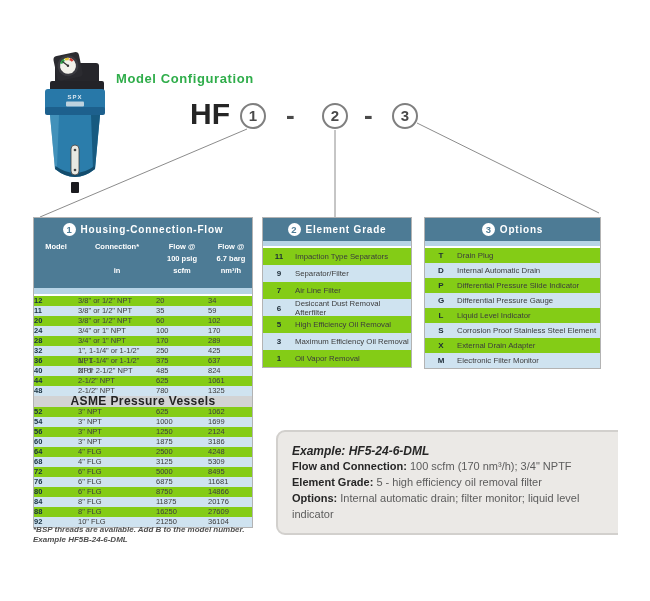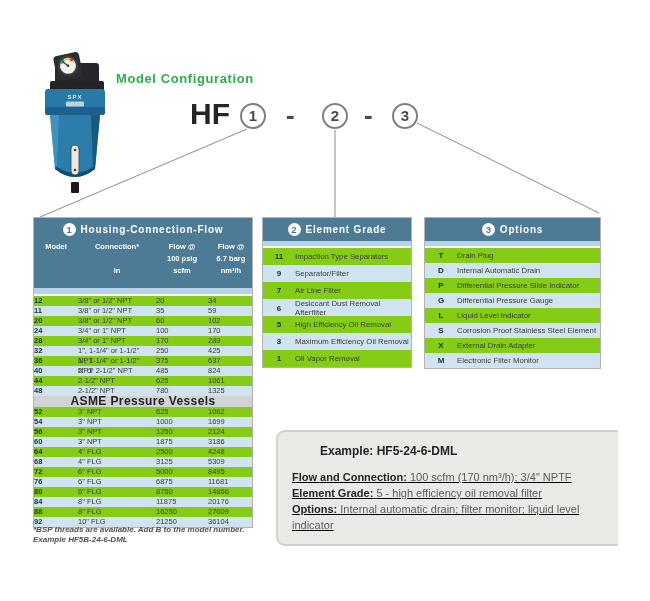--- a/index.html
+++ b/index.html
@@ -88,22 +88,22 @@
   .table3 .code-row{height:15px;}
   .code-row .code{font-weight:bold;font-size:8px;text-align:center;color:#1c2b36;}
   .code-row .label{font-size:7.8px;}
 
   
   .example-box{
     position:absolute;left:276px;top:430px;width:352px;box-sizing:border-box;
     background:var(--example-bg);border:2px solid var(--example-border);border-radius:9px;
     padding:12px 14px 11px;
   }
-  .example-title{font-size:12px;font-weight:bold;color:#262626;margin-left:28px;}
-  .example-items{margin-top:11px;text-decoration:underline;}
+  .example-title{font-size:12px;font-weight:bold;font-style:italic;color:#262626;}
+  .example-items{}
   .example-item{font-size:11px;line-height:16px;color:#5c5c5c;}
   .example-item .lbl{font-weight:bold;color:#262626;}
 </style>
 </head>
 <body>
 
 <div class="canvas">
 
   <svg class="connectors">
     <line x1="247" y1="129" x2="40" y2="217"></line>

